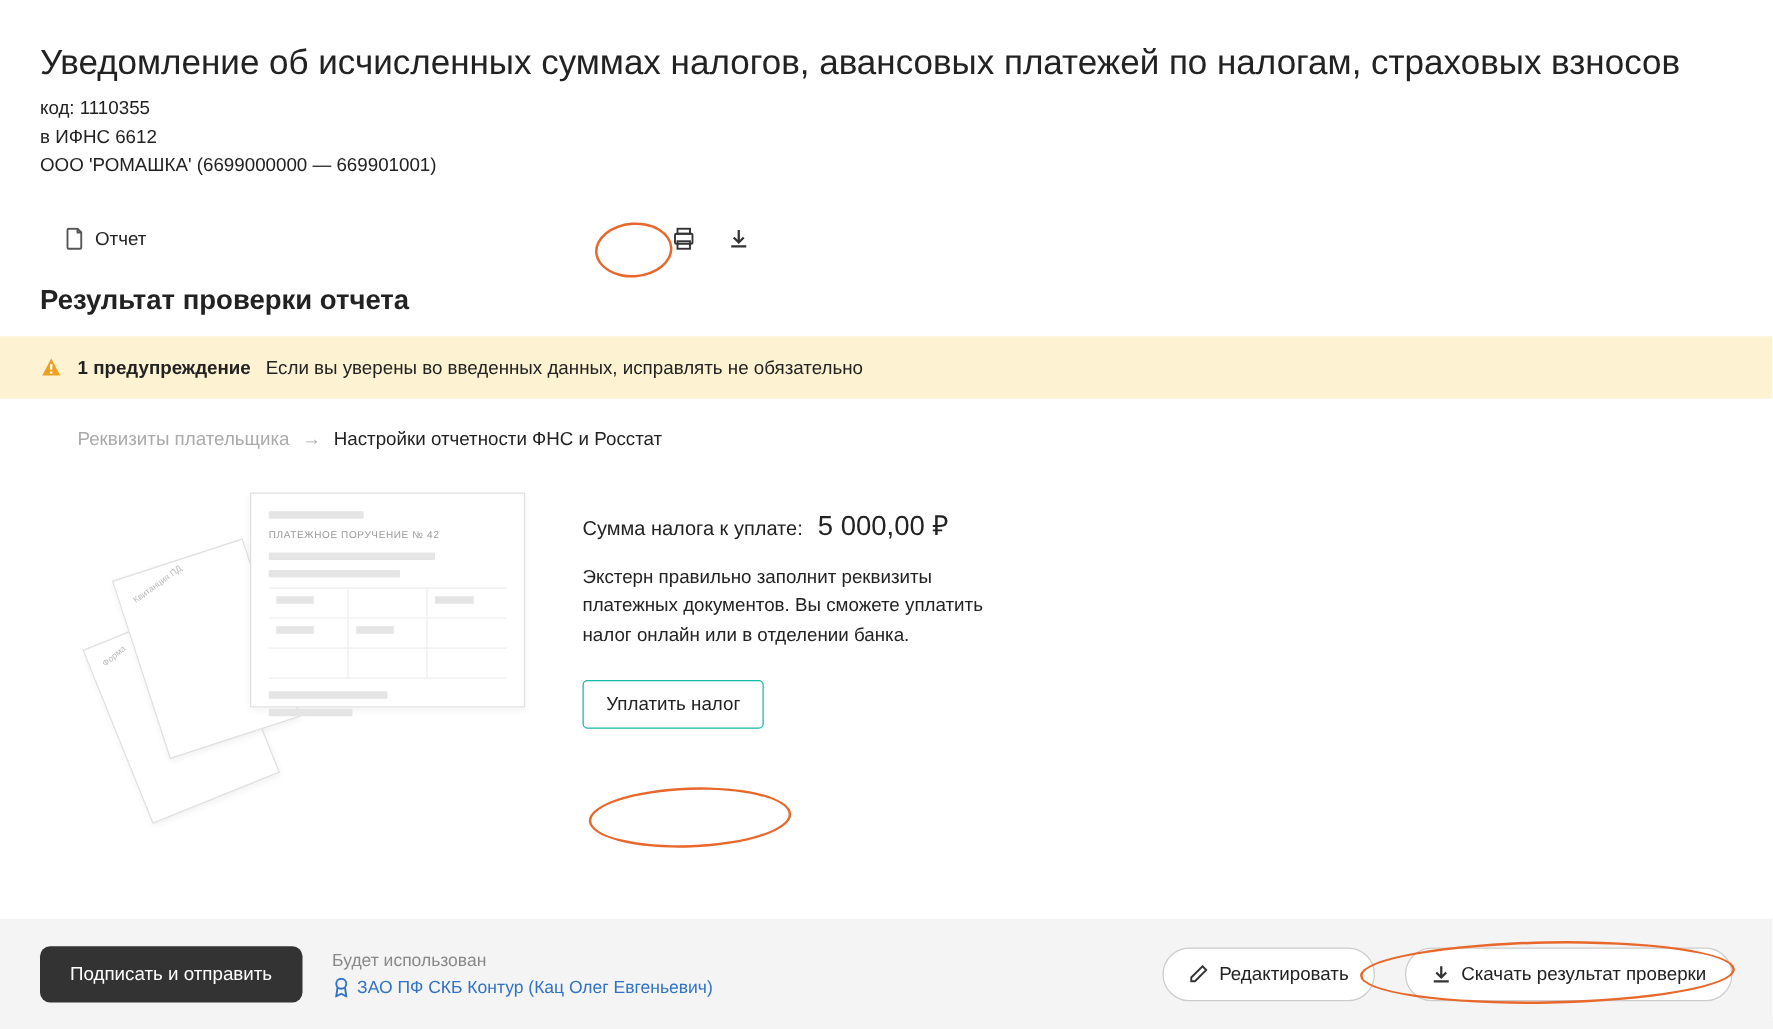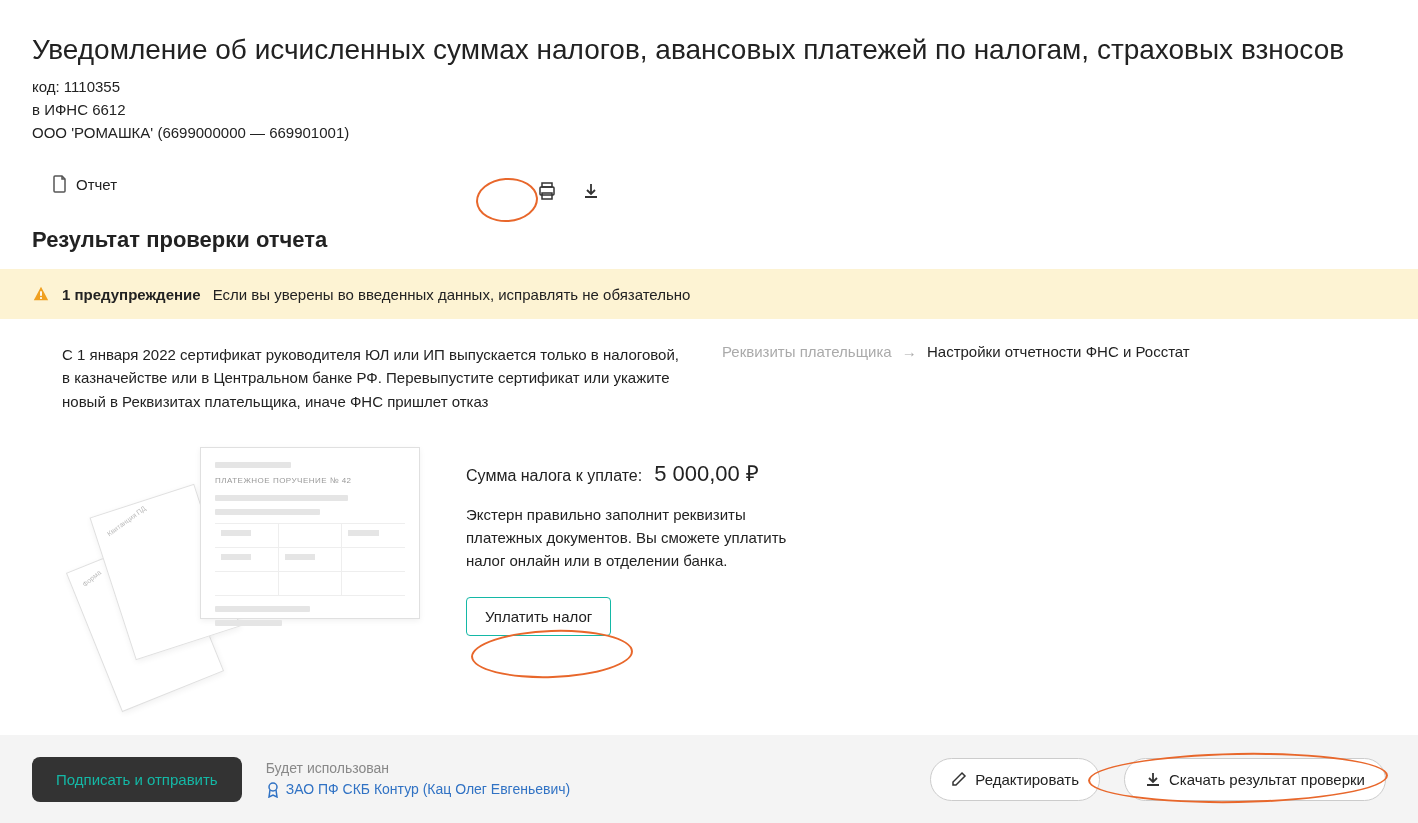--- a/index.html
+++ b/index.html
@@ -1,20 +1,20 @@
 <!DOCTYPE html>
 <html><head>
 <meta charset="utf-8">
 <style>
 * { box-sizing: border-box; margin: 0; padding: 0; }
 body { font-family: -apple-system, BlinkMacSystemFont, 'Segoe UI', Arial, sans-serif; background: #fff; color: #222; width: 1418px; height: 823px; position: relative; overflow: hidden; }
 .header { padding: 34px 32px 20px 32px; }
 .title { font-size: 28px; font-weight: 400; color: #222; margin-bottom: 12px; }
 .subline { font-size: 15px; color: #222; margin-bottom: 6px; }
-.toolbar-row { display: flex; align-items: flex-start; padding: 8px 32px 20px 52px; gap: 12px; }
+.toolbar-row { display: flex; align-items: center; padding: 8px 32px 20px 52px; gap: 12px; }
 .file-link { display: flex; align-items: center; gap: 8px; color: #222; cursor: pointer; font-size: 15px; }
 .actions-spacer { flex: 0 0 390px; }
 .icon-btn { width: 32px; height: 32px; display: flex; align-items: center; justify-content: center; cursor: pointer; color: #222; }
 .section-title { font-size: 22px; font-weight: 600; padding: 0 32px 16px 32px; color: #222; }
 .warning-bar { background: #fdf3d3; padding: 16px 32px; display: flex; align-items: center; gap: 12px; font-size: 15px; color: #222; }
 .warn-icon { width: 18px; height: 18px; }
 .warn-bold { font-weight: 700; }
 .info-row { display: flex; padding: 24px 32px 24px 62px; gap: 40px; }
 .info-text { flex: 0 0 620px; font-size: 15px; line-height: 1.55; color: #222; }
 .info-links { font-size: 15px; }
@@ -35,21 +35,21 @@
 .doc-grid-cell { flex: 1; border-right: 1px solid #eee; padding: 6px; }
 .doc-grid-cell:last-child { border-right: none; }
 .doc-grid-fill { height: 6px; background: #e5e5e5; width: 60%; }
 .payment-content { padding-top: 10px; }
 .payment-head { display: flex; align-items: baseline; gap: 12px; margin-bottom: 16px; }
 .payment-label { font-size: 16px; color: #222; }
 .payment-amount { font-size: 22px; color: #222; }
 .payment-descr { font-size: 15px; color: #222; line-height: 1.55; max-width: 340px; margin-bottom: 24px; }
 .btn-outline { display: inline-block; padding: 10px 18px; border: 1px solid #14b8a6; border-radius: 4px; background: #fff; cursor: pointer; font-size: 15px; color: #222; }
 .footer-bar { position: absolute; bottom: 0; left: 0; right: 0; height: 88px; background: #f4f4f4; display: flex; align-items: center; padding: 0 32px; gap: 24px; }
-.btn-dark { padding: 14px 24px; background: #333; color: #14b8a6; border-radius: 8px; font-size: 15px; cursor: pointer; border: none; }
+.btn-dark { padding: 14px 24px; background: #333; color: #ffffff; border-radius: 8px; font-size: 15px; cursor: pointer; border: none; }
 .cert-block { font-size: 14px; line-height: 1.5; }
 .cert-label { color: #888; }
 .cert-link { color: #3072c4; display: flex; align-items: center; gap: 6px; cursor: pointer; justify-content: space-between; }
 .footer-spacer { flex: 1; }
 .btn-light { padding: 12px 20px; background: #fff; border: 1px solid #ccc; border-radius: 22px; font-size: 15px; cursor: pointer; display: flex; align-items: center; gap: 8px; color: #222; }
 .circle-mark { position: absolute; border: 2.5px solid #e8672b; border-radius: 50%; pointer-events: none; transform: rotate(-4deg); }
 .circle-print { width: 62px; height: 44px; left: 476px; top: 178px; }
 .circle-pay { width: 162px; height: 48px; left: 471px; top: 630px; border-radius: 50%; transform: rotate(-2deg); }
 .circle-download { width: 300px; height: 50px; left: 1088px; top: 753px; transform: rotate(-1deg); }
 svg { display: block; }
@@ -93,21 +93,20 @@
   <svg class="warn-icon" viewBox="0 0 20 20" fill="#f0a020">
       <path d="M10 2 L18 17 H2 Z"></path>
       <rect x="9" y="7" width="2" height="5" fill="#fff"></rect>
       <rect x="9" y="13.5" width="2" height="2" fill="#fff"></rect>
     </svg>
   <span class="warn-bold">1 предупреждение</span>
   <span>Если вы уверены во введенных данных, исправлять не обязательно</span>
 </div>
 
 <div class="info-row">
-  <div class="info-text">С 1 января 2022 сертификат руководителя ЮЛ или ИП выпускается только в налоговой, в казначействе или в Центральном банке РФ. Перевыпустите сертификат или укажите новый в Реквизитах плательщика, иначе ФНС пришлет отказ</div>
   <div class="info-links">
     <span class="info-link-grey">Реквизиты плательщика</span>
     <span class="arrow">→</span>
     <span class="info-link-dark">Настройки отчетности ФНС и Росстат</span>
   </div>
 </div>
 
 <div class="payment-row">
   <div class="docs-illustration">
     <div class="doc-card doc-back2">

